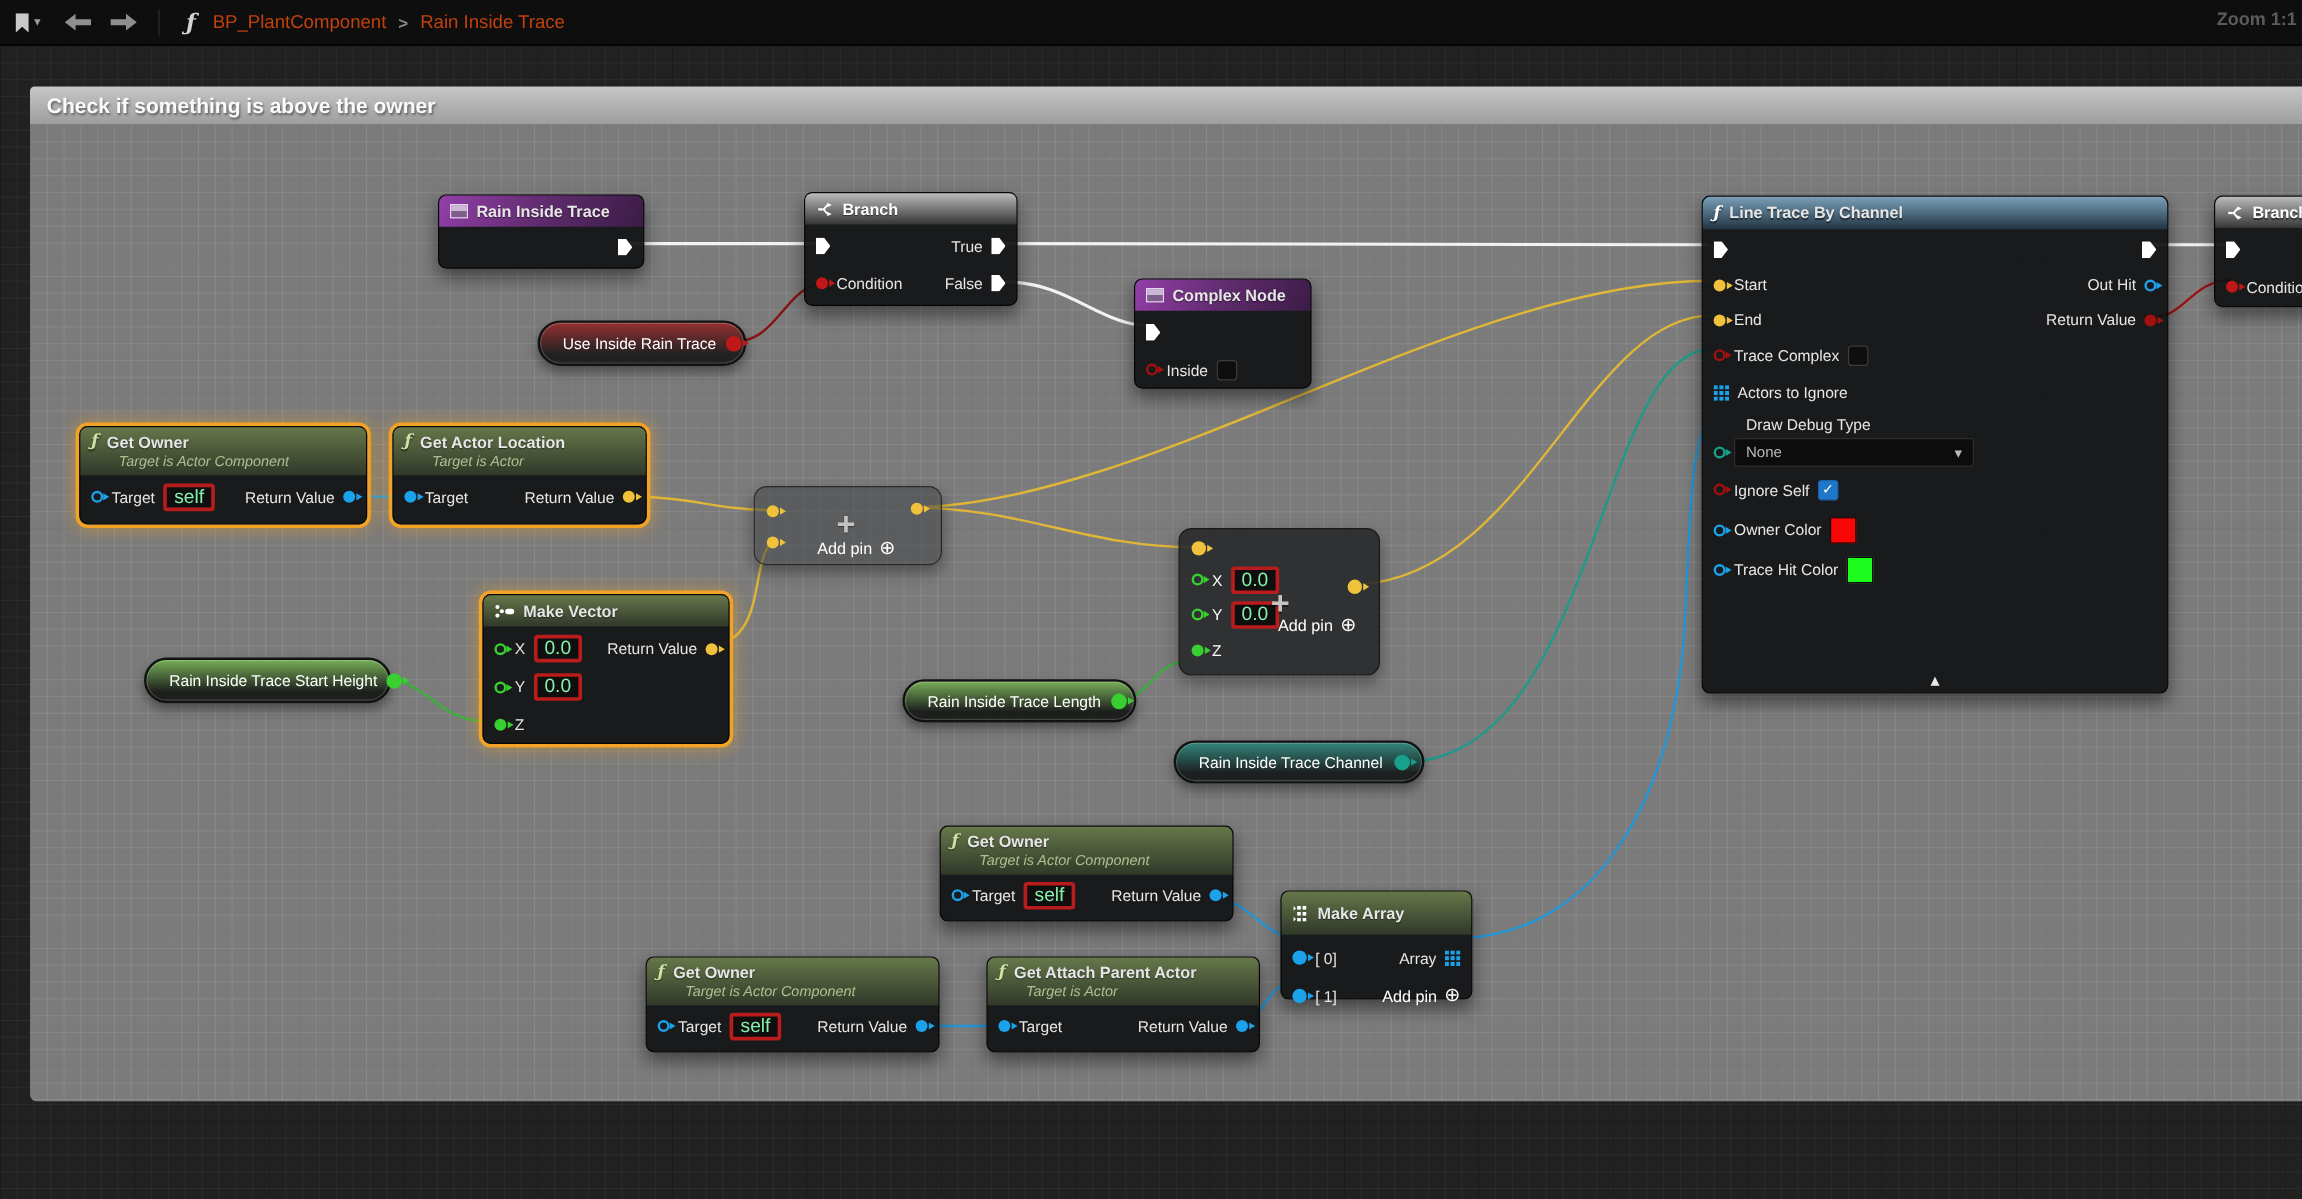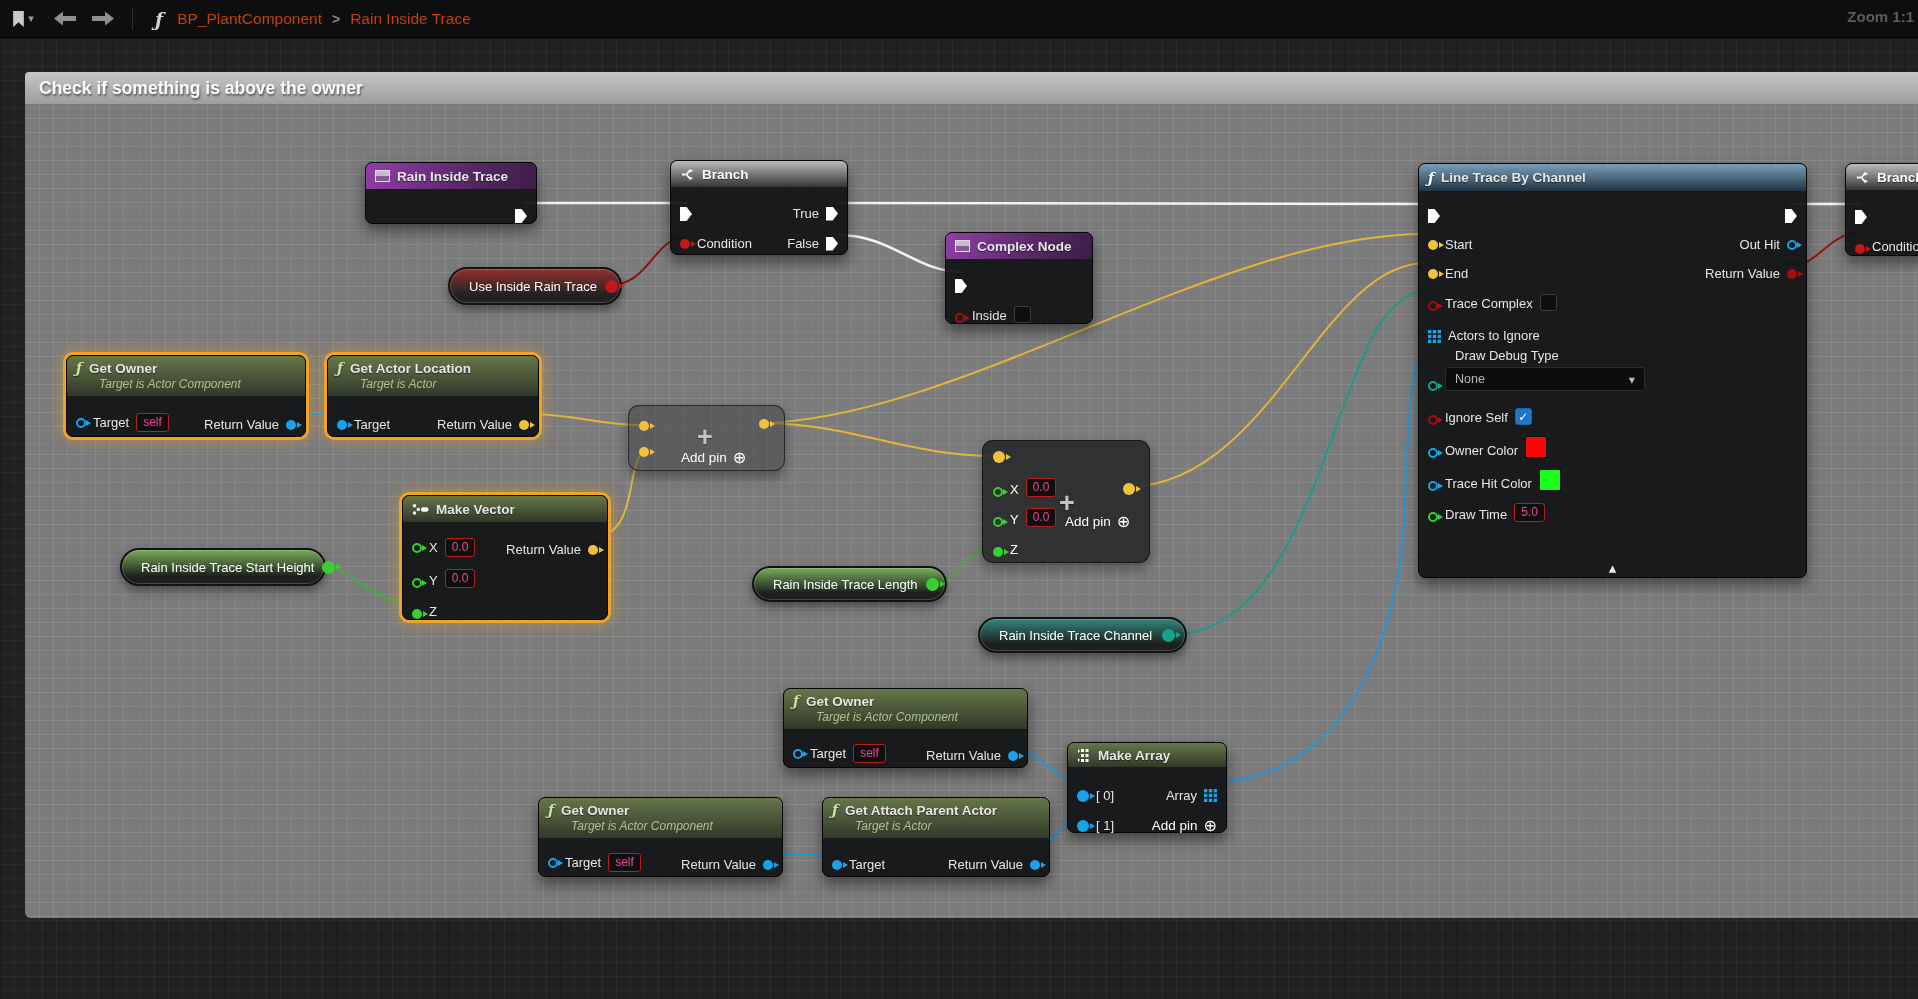--- a/index.html
+++ b/index.html
@@ -46,41 +46,41 @@
   .nh{display:flex;align-items:center;gap:7px;padding:0 9px;height:26px;font-weight:bold;
     font-size:13.5px;border-radius:6px 6px 0 0;text-shadow:0 1px 1px rgba(0,0,0,.55)}
   .nh2{height:auto;display:block;padding:4px 9px 4px;border-radius:6px 6px 0 0}
   .nh2 .t{display:flex;align-items:center;gap:7px;font-weight:bold;font-size:13.5px;
     text-shadow:0 1px 1px rgba(0,0,0,.55)}
   .nh2 .s{font-style:italic;font-weight:normal;font-size:12px;color:#adc18f;margin-left:23px;line-height:16px}
   .hdr-green{background:linear-gradient(180deg,rgba(104,122,75,.97),rgba(52,60,43,.88))}
   .hdr-steel{background:linear-gradient(180deg,rgba(125,164,190,.97),rgba(34,56,72,.9))}
   .hdr-purple{background:linear-gradient(115deg,#933fa8,#5b2a69 55%,#3c1c46)}
   .hdr-gray{background:linear-gradient(180deg,rgba(196,196,196,.95),rgba(56,56,56,.9))}
-  .prow{display:flex;align-items:flex-end;gap:7px;padding:0 9px;height:30px;font-size:13px}
+  .prow{display:flex;align-items:center;gap:7px;padding:0 9px;height:30px;font-size:13px}
   .spread{justify-content:space-between}
   .pgrp{display:flex;align-items:center;gap:7px}
   
   .pin{width:10px;height:10px;border-radius:50%;position:relative;flex:none}
   .pin.f{background:currentColor}
   .pin.h{width:10px;height:10px;border:2.5px solid currentColor;background:transparent}
   .pin::after{content:"";position:absolute;left:100%;top:50%;transform:translateY(-50%);
     margin-left:1px;border-left:5px solid currentColor;border-top:3.5px solid transparent;
     border-bottom:3.5px solid transparent}
   .pin.h::after{margin-left:2px}
   .c-yellow{color:#f0c23c}.c-green{color:#38cf30}.c-blue{color:#1ba2ea}
   .c-teal{color:#17a18c}.c-red{color:#a31010}.c-crimson{color:#c01818}
   .epin{width:12px;height:14px;background:#fff;flex:none;
     clip-path:polygon(0 0,55% 0,100% 50%,55% 100%,0 100%)}
   
   .cb{width:17px;height:17px;background:#0e0e0e;border:1px solid #3c3c3c;border-radius:3px;
     display:flex;align-items:center;justify-content:center;font-size:12px;color:#fff;flex:none}
   .cb.checked{background:#2076c9;border-color:#1b65ad}
-  .vbox{background:#0f0f0f;border:1px solid #b91c1c;border-radius:3px;padding:0 6px;
-    font-size:12px;color:#ec4899;line-height:17px;flex:none}
+  .vbox{background:#0f0f0f;border:3px solid #b91c1c;border-radius:3px;padding:0 6px;
+    font-size:16px;color:#86efac;line-height:17px;flex:none}
   .swatch{width:22px;height:22px;border:1px solid #0a0a0a;flex:none}
   .selbox{display:flex;align-items:center;justify-content:space-between;background:#0c0c0c;
     border:1px solid #2d2d2d;border-radius:3px;width:200px;height:24px;padding:0 9px;
     color:#b9b9b9;font-size:12.5px}
   .addpin{display:flex;align-items:center;gap:6px;color:#fff;font-size:13.5px}
   .oplus{font-size:16px;line-height:14px}
   .bigplus{position:absolute;color:#c3c3c3;font-size:27px;font-weight:bold;text-shadow:0 1px 1px rgba(0,0,0,.4)}
   
   .pill{position:absolute;z-index:3;display:flex;align-items:center;gap:8px;border-radius:19px;
     padding:0 10px 0 19px;color:#fff;font-size:13px;border:2px solid #121212;
@@ -358,21 +358,21 @@
       <span class="vbox">self</span>
       </span>
     <span class="pgrp">
         <span class="lbl">Return Value</span>
       <span class="pin f c-blue"></span>
       </span>
   </div>
 </div>
 
 <div class="node" style="left:1067px;top:742px;width:160px;height:91px">
-  <div class="nh hdr-green" style="height:24px">
+  <div class="nh hdr-green" style="height:36px">
     <svg width="14" height="13" viewBox="0 0 14 13">
       <g fill="#fff">
           <rect x="4" y="0" width="3" height="3"></rect>
           <rect x="8.5" y="0" width="3" height="3"></rect>
       <rect x="4" y="5" width="3" height="3"></rect>
           <rect x="8.5" y="5" width="3" height="3"></rect>
       <rect x="4" y="10" width="3" height="3"></rect>
           <rect x="8.5" y="10" width="3" height="3"></rect>
       <path d="M1 0l2 2-2 2zM1 9l2 2-2 2z"></path>
         </g>
@@ -527,25 +527,20 @@
   <div class="prow" style="height:33px">
     <span class="pin h c-blue"></span>
     <span class="lbl">Owner Color</span>
     <span class="swatch" style="background:#fb0505"></span>
   </div>
   <div class="prow" style="height:33px">
     <span class="pin h c-blue"></span>
     <span class="lbl">Trace Hit Color</span>
     <span class="swatch" style="background:#1efc1e"></span>
   </div>
-  <div class="prow" style="height:31px">
-    <span class="pin h c-green"></span>
-    <span class="lbl">Draw Time</span>
-    <span class="vbox">5.0</span>
-  </div>
   <span class="collapse">▴</span>
 </div>
 
 <div class="node" style="left:1845px;top:163px;width:130px;height:93px">
   <div class="nh hdr-gray" style="color:#fff">
     <svg width="15" height="15" viewBox="0 0 16 16">
       <path d="M2 8h4" stroke="#fff" stroke-width="2" fill="none"></path>
       <path d="M6 8c3 0 2-4 5-4M6 8c3 0 2 4 5 4" stroke="#fff" stroke-width="1.7" fill="none"></path>
       <path d="M10 2l4 2-4 2zM10 10l4 2-4 2z" fill="#fff"></path>
       </svg>

